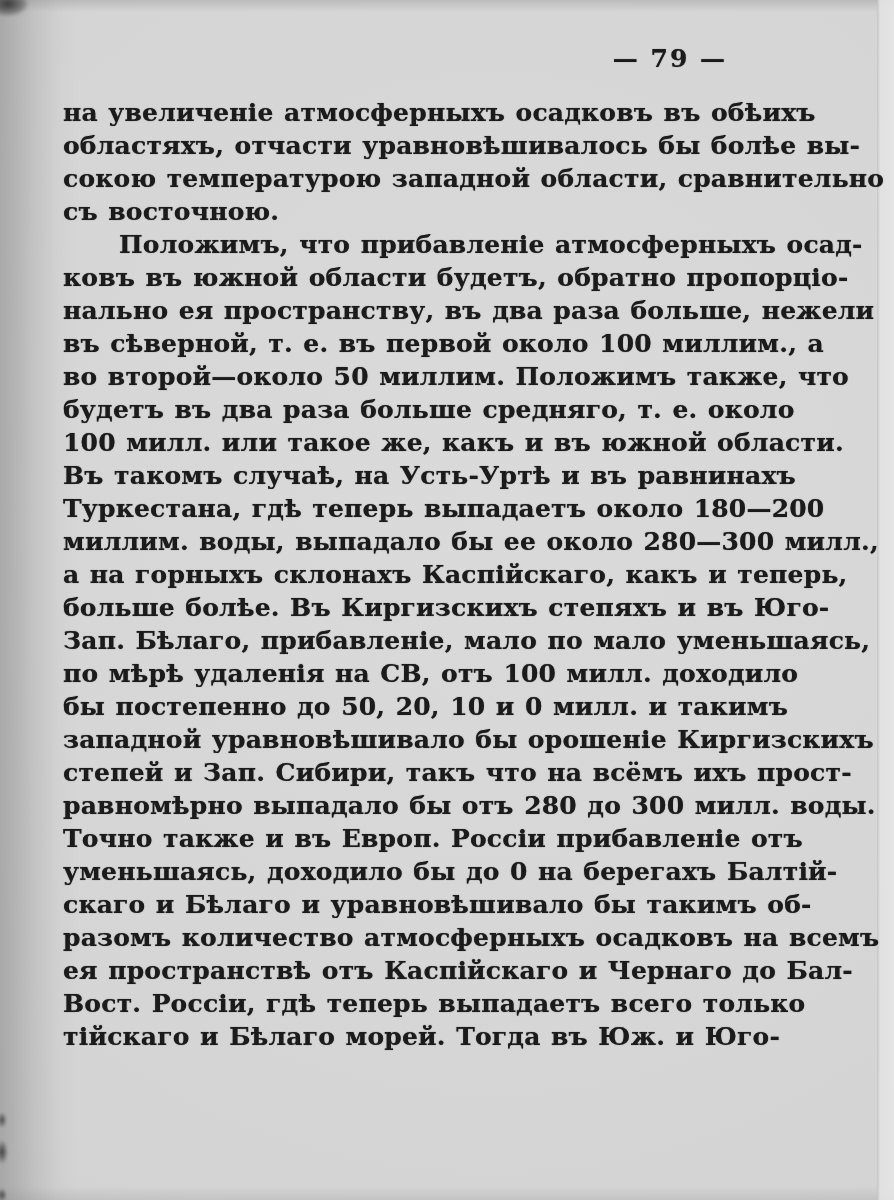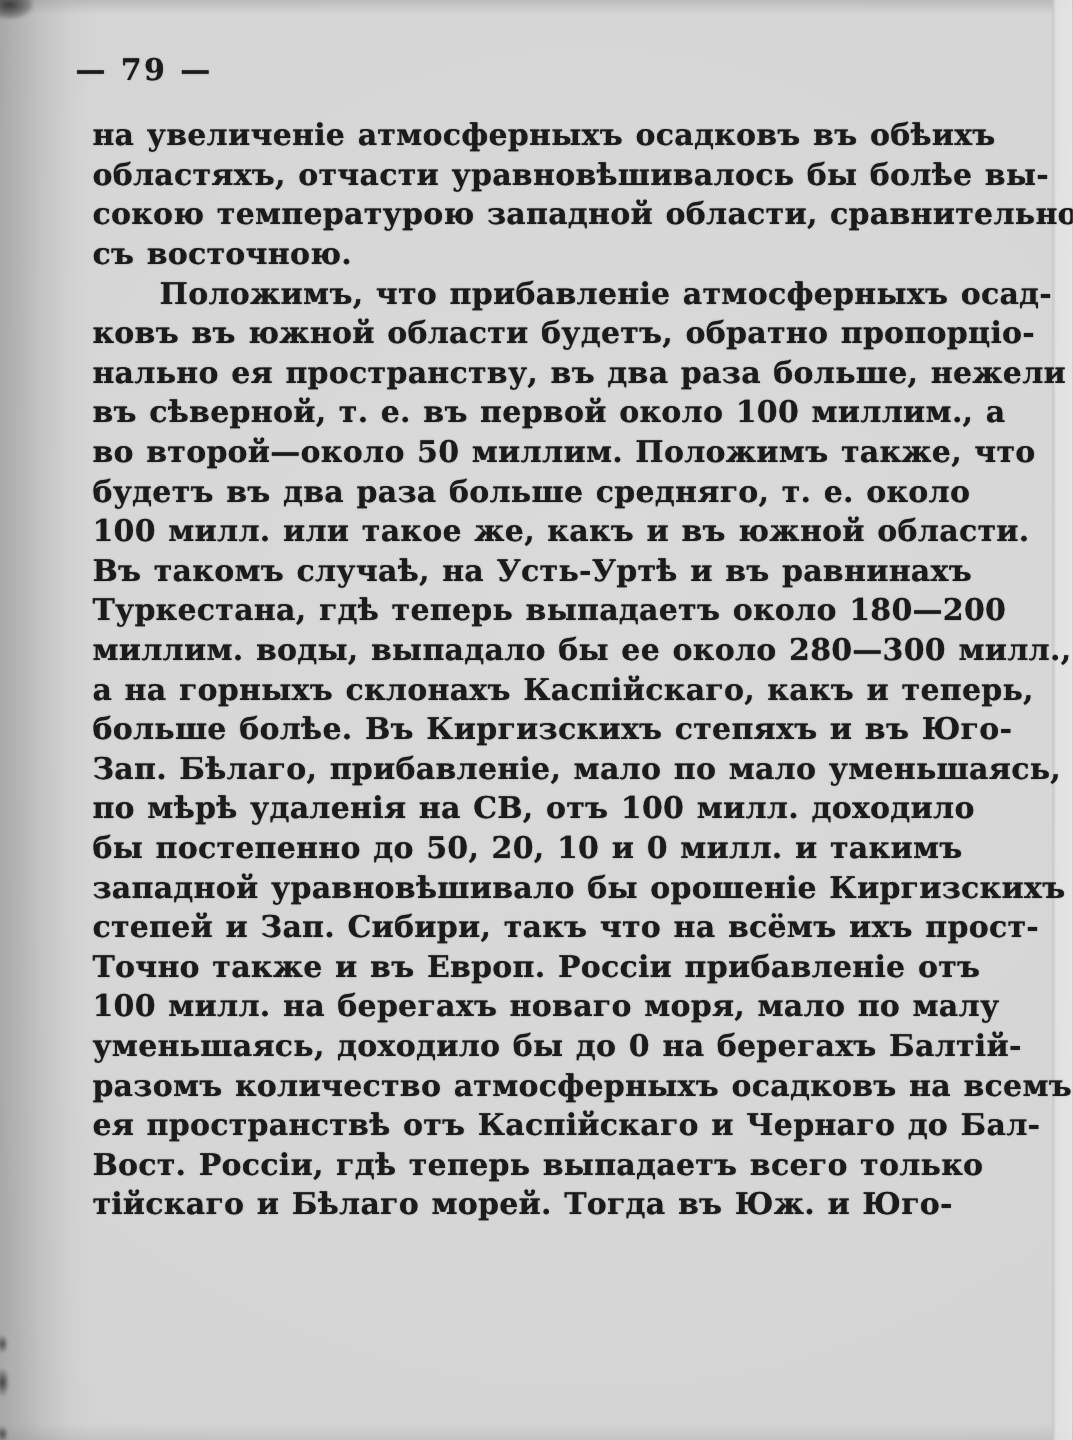--- a/index.html
+++ b/index.html
@@ -22,30 +22,30 @@
     top: 0; right: 0;
     width: 17px; height: 100%;
     background: linear-gradient(90deg, #c2c2c2 0px, #e2e2e2 3px, #e6e6e6 100%);
     opacity: 0.9;
   }
   .page-number {
     position: absolute;
     top: 44px;
     left: 63px;
     width: 664px;
-    text-align: left;
+    text-align: right;
     font-size: 25px;
     font-weight: 700;
     letter-spacing: 2px;
     text-shadow: 0 0 1px rgba(40,40,40,0.75);
   }
   .textbody {
     position: absolute;
     top: 96px;
-    left: 77px;
+    left: 63px;
     width: 700px;
   }
   .line {
     font-size: 25px;
     font-weight: 700;
     line-height: 33px;
     height: 33px;
     white-space: nowrap;
     text-align: justify;
     text-align-last: justify;
@@ -111,21 +111,22 @@
       <div class="line">Въ такомъ случаѣ, на Усть-Уртѣ и въ равнинахъ</div>
       <div class="line">Туркестана, гдѣ теперь выпадаетъ около 180—200</div>
       <div class="line">миллим. воды, выпадало бы ее около 280—300 милл.,</div>
       <div class="line">а на горныхъ склонахъ Каспійскаго, какъ и теперь,</div>
       <div class="line">больше болѣе. Въ Киргизскихъ степяхъ и въ Юго-</div>
       <div class="line">Зап. Бѣлаго, прибавленіе, мало по мало уменьшаясь,</div>
       <div class="line">по мѣрѣ удаленія на СВ, отъ 100 милл. доходило</div>
       <div class="line">бы постепенно до 50, 20, 10 и 0 милл. и такимъ</div>
       <div class="line">западной уравновѣшивало бы орошеніе Киргизскихъ</div>
       <div class="line">степей и Зап. Сибири, такъ что на всёмъ ихъ прост-</div>
+      <div class="line">равномѣрно выпадало бы отъ 280 до 300 милл. воды.</div>
       <div class="line">Точно также и въ Европ. Россіи прибавленіе отъ</div>
-      <div class="line">100 милл. на берегахъ новаго моря, мало по малу</div>
       <div class="line">уменьшаясь, доходило бы до 0 на берегахъ Балтій-</div>
+      <div class="line">скаго и Бѣлаго и уравновѣшивало бы такимъ об-</div>
       <div class="line">разомъ количество атмосферныхъ осадковъ на всемъ</div>
       <div class="line">ея пространствѣ отъ Каспійскаго и Чернаго до Бал-</div>
       <div class="line">Вост. Россіи, гдѣ теперь выпадаетъ всего только</div>
       <div class="line">тійскаго и Бѣлаго морей. Тогда въ Юж. и Юго-</div>
     </div>
 </div>
 
 </body></html>

